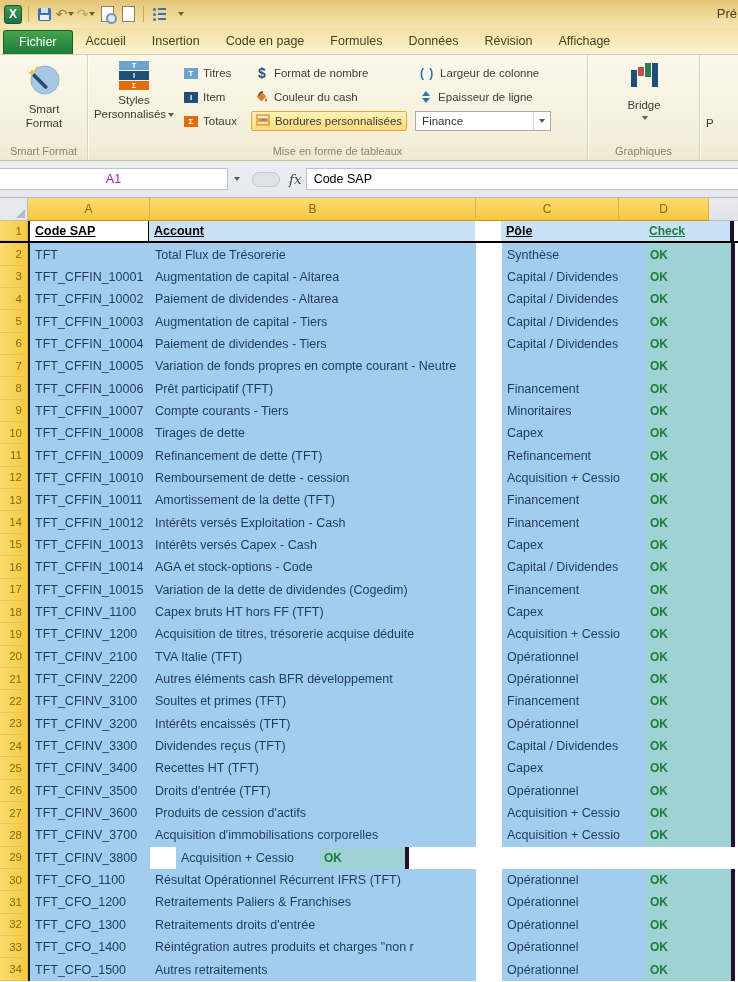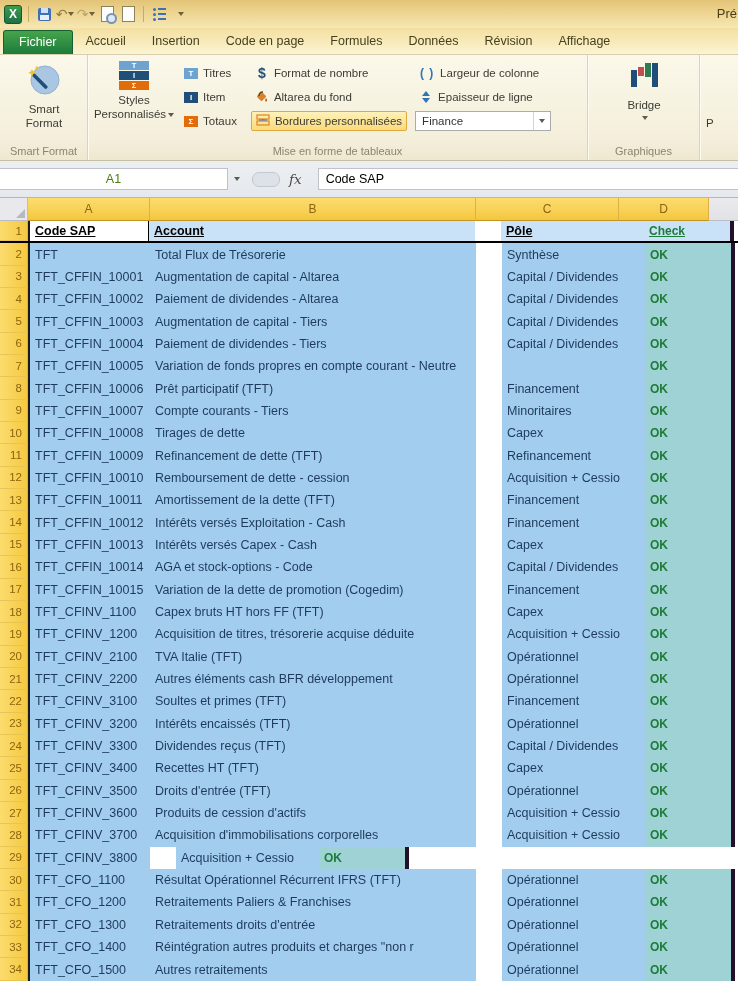--- a/index.html
+++ b/index.html
@@ -56,24 +56,24 @@
   .updown .up{border-bottom:5px solid #2e75b6;}
   .updown .dn{border-top:5px solid #2e75b6;}
   .combo{width:136px;height:20px;background:#fff;border:1px solid #ababab;display:flex;align-items:center;font-size:11.5px;color:#333;box-sizing:border-box;}
   .combo .cl{flex:1;padding-left:6px;}
   .combo .cbtn{width:16px;display:flex;align-items:center;justify-content:center;border-left:1px solid #d5d5d5;height:100%;}
   .col2{padding-left:10px;} .col3{padding-left:8px;}
   .partialP{font-size:11.5px;color:#3c3c34;position:absolute;left:6px;top:62px;}
 
   
   .fbar{height:37px;background:linear-gradient(#eceff2,#e5e9ed);border-bottom:1px solid #b4b8be;display:flex;align-items:center;box-sizing:border-box;}
-  .namebox{width:228px;height:22px;background:#fff;border:1px solid #bfc3c9;border-left:none;display:flex;align-items:center;justify-content:center;font-size:12.5px;color:#4d7c0f;box-sizing:border-box;}
+  .namebox{width:228px;height:22px;background:#fff;border:1px solid #bfc3c9;border-left:none;display:flex;align-items:center;justify-content:center;font-size:12.5px;color:#a21caf;box-sizing:border-box;}
   .nbarrow{width:18px;height:22px;display:flex;align-items:center;justify-content:center;}
   .pill{width:26px;height:13px;background:#dde2e8;border:1px solid #c2c8cf;border-radius:7px;margin:0 9px 0 6px;}
-  .fx{font-family:"DejaVu Serif",serif;font-style:italic;font-size:13.5px;color:#4a4a4a;margin-right:16px;}
+  .fx{font-family:"DejaVu Serif",serif;font-style:italic;font-size:13.5px;color:#4a4a4a;margin-right:4px;}
   .fcontent{flex:1;height:22px;background:#fff;border:1px solid #bfc3c9;border-right:none;display:flex;align-items:center;padding-left:7px;font-size:12.5px;color:#000;box-sizing:border-box;}
 
   
   .grid{position:relative;background:#fff;}
   .colheaders{display:flex;height:23px;}
   .corner{width:28px;background:#e9e9ed;border-right:1px solid #b9bdc4;border-bottom:1px solid #b9bdc4;position:relative;box-sizing:border-box;flex:none;}
   .corner:after{content:"";position:absolute;right:2px;bottom:2px;width:0;height:0;border-left:9px solid transparent;border-bottom:9px solid #b4b9bf;}
   .colh{background:linear-gradient(180deg,#fbdc6d 0%,#f8d054 60%,#f4c63e 100%);border-right:1px solid #dcb145;border-bottom:1px solid #c29423;color:#8a6512;font-size:12px;display:flex;align-items:center;justify-content:center;box-sizing:border-box;flex:none;}
   .colh-extra{flex:1;background:linear-gradient(#ebebee,#e1e1e6);border-bottom:1px solid #b9bdc4;box-sizing:border-box;}
   .wA{width:122px;} .wB{width:326px;} .wC{width:143px;} .wD{width:90px;}
@@ -207,21 +207,21 @@
           <span>Format de nombre</span>
         </div>
         <div class="sitem">
           <span>
             <svg width="14" height="13" viewBox="0 0 14 13">
               <rect x="3" y="3" width="7" height="7" rx="1" fill="#d9822b" transform="rotate(45 6.5 6.5)"></rect>
               <path d="M4 6 q0 -4 4 -4" stroke="#5a4a28" stroke-width="1.4" fill="none"></path>
               <path d="M11 8 q2 2.6 .4 3.4 q-1.6 .6 -1.2 -1.6 z" fill="#c05a1a"></path>
             </svg>
           </span>
-          <span>Altarea du fond</span>
+          <span>Couleur du cash</span>
         </div>
         <div class="sitem hl">
           <span>
             <svg width="14" height="12" viewBox="0 0 14 12">
               <rect x="1" y="1" width="12" height="4" fill="none" stroke="#e08a2e" stroke-width="1.3"></rect>
               <rect x="1" y="7" width="12" height="4" fill="none" stroke="#e08a2e" stroke-width="1.3"></rect>
               <path d="M3 6 h8" stroke="#4f81bd" stroke-width="1.2"></path>
               <path d="M6 5 l1 1.4 1 -1.4 z" fill="#4f81bd"></path>
             </svg>
           </span>
@@ -468,21 +468,21 @@
           <div class="cell cc">Capital / Dividendes</div>
           <div class="cell cd">
             <div class="ok" style="text-decoration: inherit;">OK</div>
           </div>
           <div class="tbord"></div>
           <div class="cell ce"></div>
         </div>
         <div class="grow">
           <div class="rownum">17</div>
           <div class="cell ca">TFT_CFFIN_10015</div>
-          <div class="cell cb">Variation de la dette de promotion (Cogedim)</div>
+          <div class="cell cb">Variation de la dette de dividendes (Cogedim)</div>
           <div class="cell cc">Financement</div>
           <div class="cell cd">
             <div class="ok" style="text-decoration: inherit;">OK</div>
           </div>
           <div class="tbord"></div>
           <div class="cell ce"></div>
         </div>
         <div class="grow">
           <div class="rownum">18</div>
           <div class="cell ca">TFT_CFINV_1100</div>

